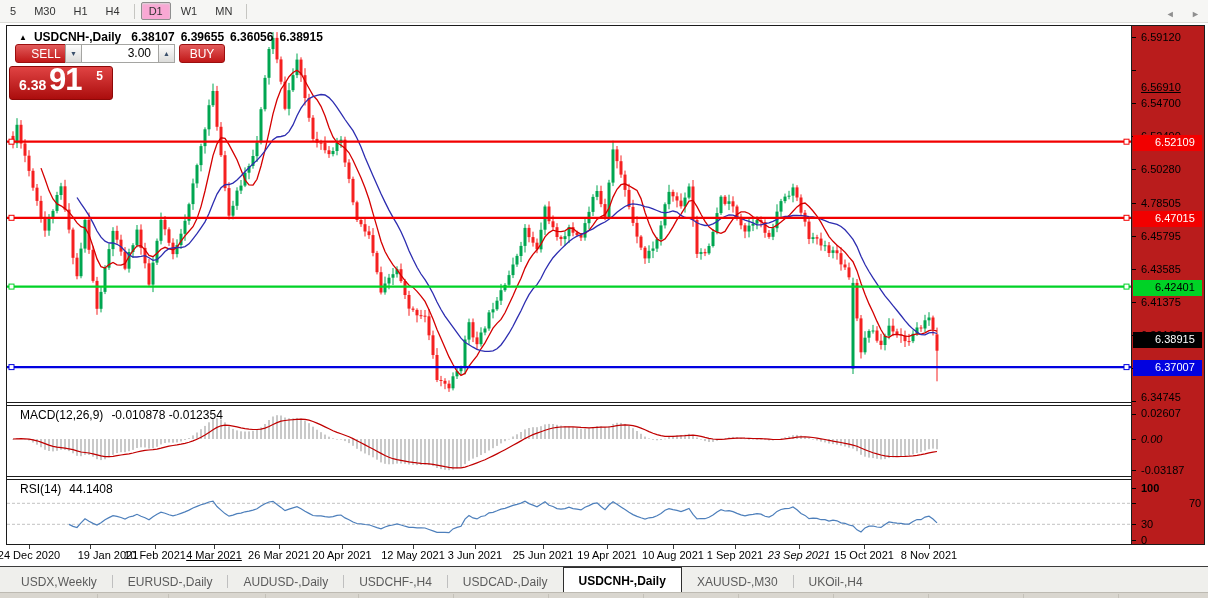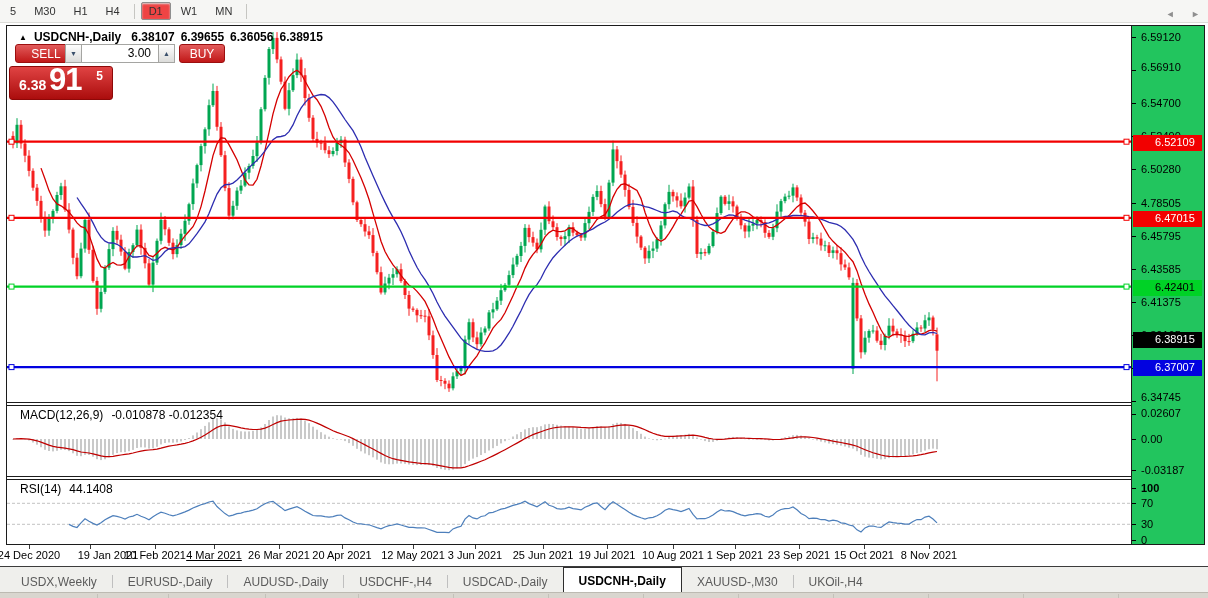--- a/index.html
+++ b/index.html
@@ -3,29 +3,29 @@
 <meta charset="utf-8">
 <style>
   html,body{margin:0;padding:0}
   body{width:1208px;height:598px;position:relative;overflow:hidden;background:#fff;
        font-family:"Liberation Sans",sans-serif;-webkit-font-smoothing:antialiased}
 
   
   .toolbar{position:absolute;left:0;top:0;width:1208px;height:23px;background:#f6f6f4;
            border-bottom:1px solid #dcdcd8;display:flex;align-items:center;padding-left:1px;box-sizing:border-box}
   .tf{font-size:11px;color:#333;padding:2px 7px;margin:0 1px;border:1px solid transparent;border-radius:2px;cursor:default}
-  .tf.active{background:#ef4444;border-color:#8f8f8f;box-shadow:inset 0 1px 2px #d7d7d7}
+  .tf.active{background:#f9a8d4;border-color:#8f8f8f;box-shadow:inset 0 1px 2px #d7d7d7}
   .tfsep{width:1px;height:15px;background:#c6c6c2;margin:0 5px}
 
   
   .window{position:absolute;left:6px;top:25px;width:1199px;height:520px;background:#fff;
           border:1px solid #1c1c1c;box-sizing:border-box}
   #chart{position:absolute;left:0;top:0}
 
-  .axis{position:absolute;left:1124px;top:0;width:73px;height:518px;background:#22c55e;
+  .axis{position:absolute;left:1124px;top:0;width:73px;height:518px;background:#b91c1c;
         border-left:1px solid #1c1c1c;box-sizing:border-box}
   .pdash{position:absolute;left:0;width:4px;height:1px;background:#000}
   .ptick{position:absolute;left:9px;font-size:11px;color:#000;white-space:nowrap}
   .hlabel{position:absolute;left:1px;width:69px;height:16px;font-size:11px;line-height:14px;
           padding-left:22px;box-sizing:border-box;white-space:nowrap}
 
   .chart-title{position:absolute;left:12px;top:4px;font-size:12px;font-weight:700;color:#000;
                display:flex;align-items:center;white-space:nowrap}
   .chart-title .tri{font-size:8px;margin-right:7px}
   .chart-title .n{margin-left:6px;font-weight:700}
@@ -838,21 +838,21 @@
     <span>MACD(12,26,9)</span><span class="v">-0.010878 -0.012354</span>
   </div>
   <div class="ind-title" style="top:456px">
     <span>RSI(14)</span><span class="v">44.1408</span>
   </div>
 
   <div class="axis" id="axis">
       <div class="pdash" style="top: 11.1px;"></div>
       <div class="ptick" style="top: 5.1px;">6.59120</div>
       <div class="pdash" style="top: 44.1px;"></div>
-      <div class="ptick" style="top: 35px;">6.56910</div>
+      <div class="ptick" style="top: 55px; text-decoration: underline;">6.56910</div>
       <div class="pdash" style="top: 77.1px;"></div>
       <div class="ptick" style="top: 71.1px;">6.54700</div>
       <div class="pdash" style="top: 110.1px;"></div>
       <div class="ptick" style="top: 104.1px;">6.52490</div>
       <div class="pdash" style="top: 143px;"></div>
       <div class="ptick" style="top: 137px;">6.50280</div>
       <div class="pdash" style="top: 177px;"></div>
       <div class="ptick" style="top: 171px;">4.78505</div>
       <div class="pdash" style="top: 210px;"></div>
       <div class="ptick" style="top: 204px;">6.45795</div>
@@ -862,27 +862,27 @@
       <div class="ptick" style="top: 270px;">6.41375</div>
       <div class="pdash" style="top: 308.9px;"></div>
       <div class="ptick" style="top: 302.9px;">6.39165</div>
       <div class="pdash" style="top: 341.9px;"></div>
       <div class="ptick" style="top: 335.9px;">6.36955</div>
       <div class="pdash" style="top: 374.9px;"></div>
       <div class="ptick" style="top: 365px; text-align: right;">6.34745</div>
       <div class="pdash" style="top: 387.7px;"></div>
       <div class="ptick" style="top: 381px;">0.02607</div>
       <div class="pdash" style="top: 413px;"></div>
-      <div class="ptick" style="top: 407px;">0.00</div>
+      <div class="ptick" style="top: 407px; font-style: italic;">0.00</div>
       <div class="pdash" style="top: 443.9px;"></div>
       <div class="ptick" style="top: 437.9px;">-0.03187</div>
       <div class="pdash" style="top: 461.5px;"></div>
       <div class="ptick" style="top: 455.5px; font-weight: bold;">100</div>
       <div class="pdash" style="top: 477.3px;"></div>
-      <div class="ptick" style="top: 471.3px;">70</div>
+      <div class="ptick" style="top: 471.3px; margin-left: 48px;">70</div>
       <div class="pdash" style="top: 498.3px;"></div>
       <div class="ptick" style="top: 492.3px;">30</div>
       <div class="pdash" style="top: 514px;"></div>
       <div class="ptick" style="top: 508px;">0</div>
       <div class="hlabel" style="top: 108.7px; background: rgb(242, 0, 0); color: rgb(255, 255, 255);">6.52109</div>
       <div class="hlabel" style="top: 184.8px; background: rgb(242, 0, 0); color: rgb(255, 255, 255);">6.47015</div>
       <div class="hlabel" style="top: 253.6px; background: rgb(0, 210, 38); color: rgb(0, 0, 0);">6.42401</div>
       <div class="hlabel" style="top: 334.1px; background: rgb(2, 2, 224); color: rgb(255, 255, 255);">6.37007</div>
       <div class="hlabel" style="top: 305.7px; background: rgb(0, 0, 0); color: rgb(255, 255, 255);">6.38915</div>
     </div>
@@ -901,27 +901,27 @@
     <div class="dlabel" style="left: 272px;">26 Mar 2021</div>
     <div class="dtick" style="left: 335px;"></div>
     <div class="dlabel" style="left: 335px;">20 Apr 2021</div>
     <div class="dtick" style="left: 406px;"></div>
     <div class="dlabel" style="left: 406px;">12 May 2021</div>
     <div class="dtick" style="left: 468px;"></div>
     <div class="dlabel" style="left: 468px;">3 Jun 2021</div>
     <div class="dtick" style="left: 536px;"></div>
     <div class="dlabel" style="left: 536px;">25 Jun 2021</div>
     <div class="dtick" style="left: 600px;"></div>
-    <div class="dlabel" style="left: 600px;">19 Jul 2021</div>
+    <div class="dlabel" style="left: 600px;">19 Apr 2021</div>
     <div class="dtick" style="left: 666px;"></div>
     <div class="dlabel" style="left: 666px;">10 Aug 2021</div>
     <div class="dtick" style="left: 728px;"></div>
     <div class="dlabel" style="left: 728px;">1 Sep 2021</div>
     <div class="dtick" style="left: 792px;"></div>
-    <div class="dlabel" style="left: 792px;">23 Sep 2021</div>
+    <div class="dlabel" style="left: 792px; font-style: italic;">23 Sep 2021</div>
     <div class="dtick" style="left: 857px;"></div>
     <div class="dlabel" style="left: 857px;">15 Oct 2021</div>
     <div class="dtick" style="left: 922px;"></div>
     <div class="dlabel" style="left: 922px;">8 Nov 2021</div>
   </div>
 
 <div class="tabs" id="tabs">
     <div class="tab">USDX,Weekly</div>
     <div class="tabdiv"></div>
     <div class="tab">EURUSD-,Daily</div>

